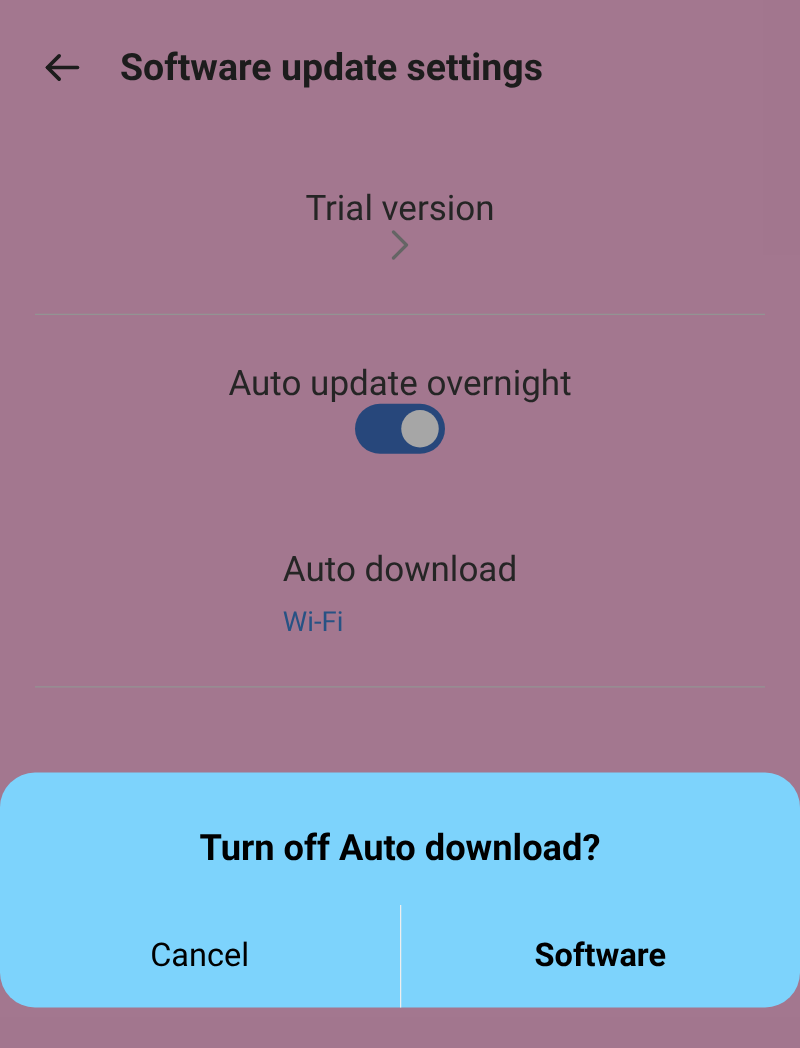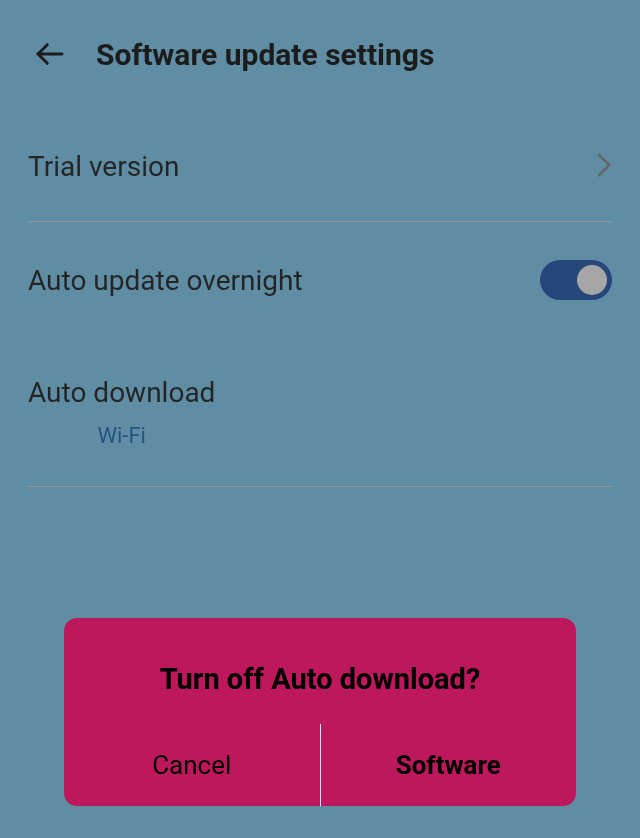--- a/index.html
+++ b/index.html
@@ -11,22 +11,21 @@
     body {
       width: 640px;
       height: 838px;
       background: #fff;
       position: relative;
       overflow: hidden;
     }
     .page {
       width: 100%;
       height: 100%;
-      background: #7dd3fc;
-      text-align: center;
+      background: #f9a8d4;
     }
     .header {
       display: flex;
       align-items: center;
       padding: 32px 28px 36px 28px;
     }
     .back-icon {
       width: 44px;
       height: 44px;
       display: flex;
@@ -50,20 +49,21 @@
       border-bottom: 1px solid #ddd;
       padding: 38px 0;
     }
     .item.no-border {
       border-bottom: none;
     }
     .item-row {
       display: flex;
       align-items: center;
       justify-content: space-between;
+      flex-direction: column;
     }
     .item-label {
       font-size: 28px;
       color: #111;
       font-weight: 400;
     }
     .item-sub {
       font-size: 22px;
       color: #1565c0;
       margin-top: 14px;
@@ -91,23 +91,23 @@
     }
     .overlay {
       position: absolute;
       inset: 0;
       background: rgba(60,60,60,0.46);
       display: flex;
       align-items: flex-end;
       justify-content: center;
     }
     .dialog {
-      width: 512px;
-      background: #be185d;
-      border-radius: 13px;
+      width: 640px;
+      background: #7dd3fc;
+      border-radius: 28px;
       margin-bottom: 32px;
       padding: 44px 0 0 0;
     }
     .dialog-title {
       font-size: 29px;
       font-weight: 700;
       text-align: center;
       color: #000;
       margin-bottom: 28px;
     }

